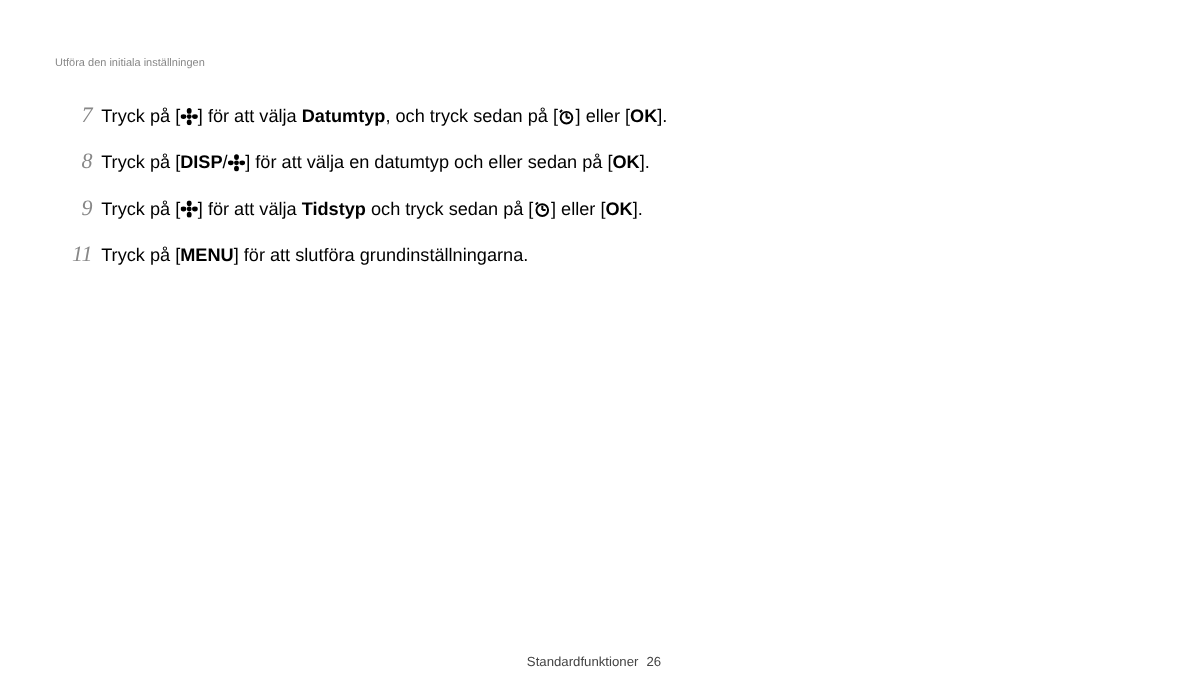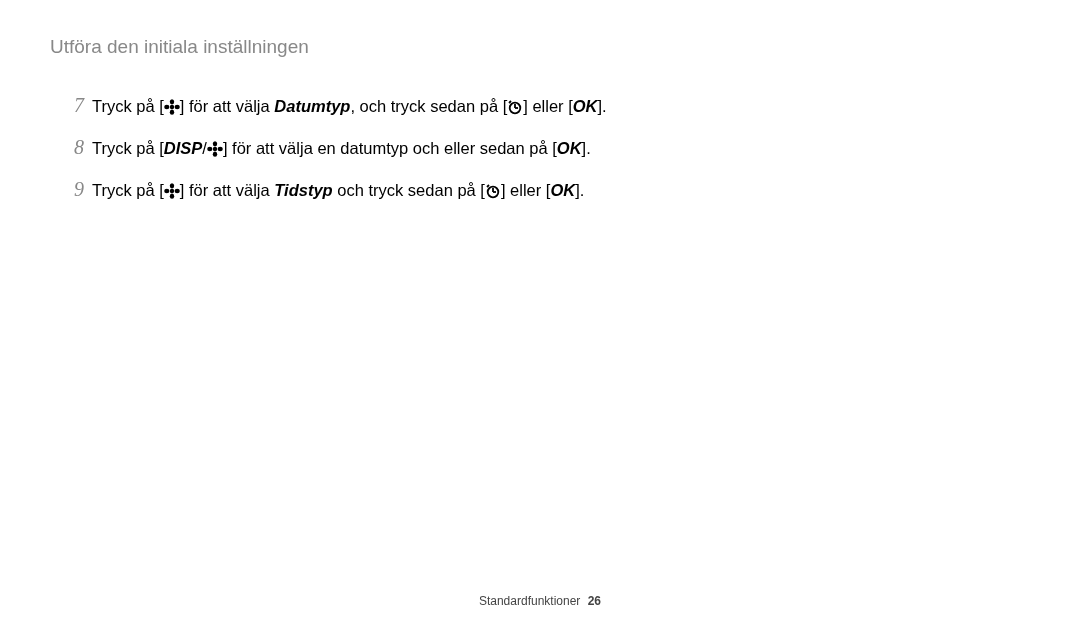--- a/index.html
+++ b/index.html
@@ -7,23 +7,23 @@
       padding: 0;
       font-family: Arial, Helvetica, sans-serif;
       width: 1080px;
       height: 630px;
       background: #fff;
       position: relative;
       color: #000;
     }
     .header {
       position: absolute;
-      top: 36px;
+      top: 52px;
       left: 50px;
-      font-size: 19px;
+      font-size: 10px;
       color: #888;
     }
     .content {
       position: absolute;
       top: 90px;
       left: 50px;
       width: 700px;
     }
     .step {
       display: flex;
@@ -54,25 +54,25 @@
     }
     .footer {
       position: absolute;
       bottom: 22px;
       width: 100%;
       text-align: center;
       font-size: 12px;
       color: #444;
     }
     .footer .pg {
-      font-weight: bold;
+      font-weight: normal;
       margin-left: 4px;
     }
     svg { display: inline-block; vertical-align: middle; }
-    .bold { font-weight: bold; font-style: italic; }
+    .bold { font-weight: bold; }
   </style>
 </head>
 <body>
 
 <svg width="0" height="0" style="position:absolute">
   <defs>
     <g id="flower-icon">
       <circle cx="8" cy="8" r="2.2" fill="#000"></circle>
       <ellipse cx="8" cy="2.8" rx="2.2" ry="2.6" fill="#000"></ellipse>
       <ellipse cx="8" cy="13.2" rx="2.2" ry="2.6" fill="#000"></ellipse>
@@ -119,19 +119,25 @@
     <span class="step-text">
       <span>Tryck på [</span><svg class="icon" width="16" height="16">
           <use href="#flower-icon"></use>
         </svg><span>] för att välja </span><span class="bold">Tidstyp</span><span> och tryck sedan på [</span><svg class="icon" width="16" height="16">
           <use href="#timer-icon"></use>
         </svg><span>] eller [</span><span class="bold">OK</span><span>].</span>
     </span>
   </div>
 
 
+  <div class="step">
+    <span class="step-num">11</span>
+    <span class="step-text">
+      <span>Tryck på [</span><span class="bold">MENU</span><span>] för att slutföra grundinställningarna.</span>
+    </span>
+  </div>
 
 </div>
 
 <div class="footer">
   <span>Standardfunktioner</span>
   <span class="pg">26</span>
 </div>
 
 </body></html>

